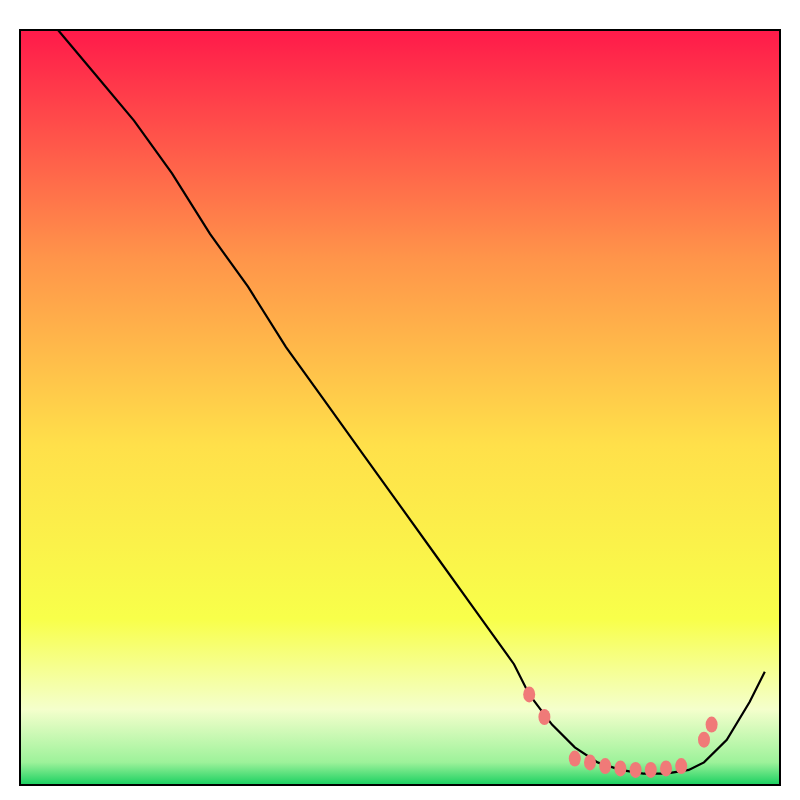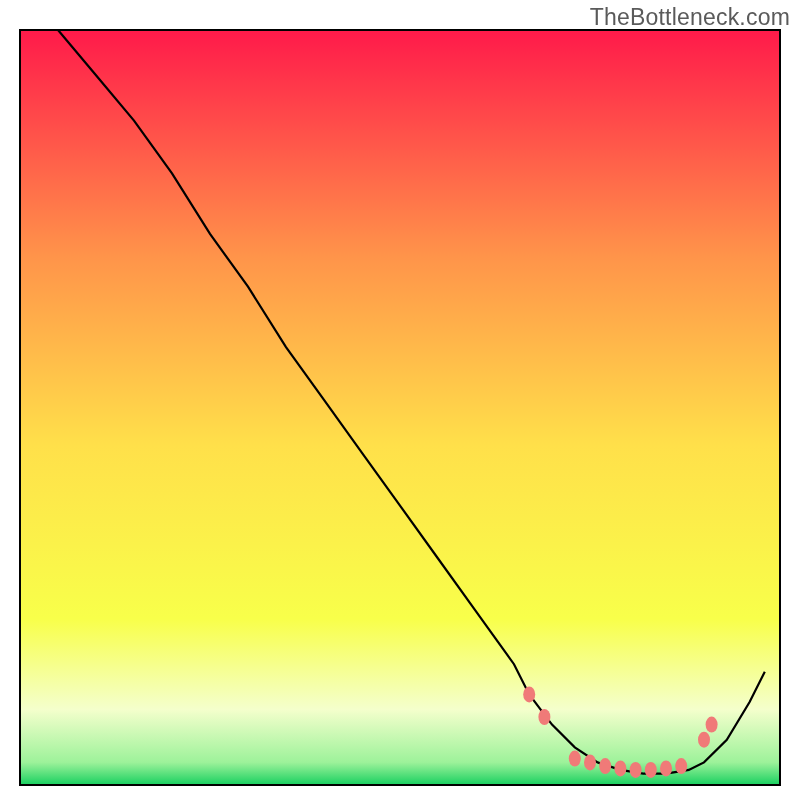--- a/index.html
+++ b/index.html
@@ -27,21 +27,20 @@
     letter-spacing: 0.2px;
   }
   svg {
     display: block;
   }
 </style>
 </head>
 <body>
 
 <div class="chart-container">
-  <div class="watermark">TheBottleneck.com</div>
   <svg id="chart-svg" width="800" height="800" viewBox="0 0 800 800">
     <defs>
       <linearGradient id="bg-grad" x1="0" y1="0" x2="0" y2="1">
         <stop id="g0" offset="0%" stop-color="#ff1a4a"></stop>
         <stop id="g1" offset="30%" stop-color="#ff944a"></stop>
         <stop id="g2" offset="55%" stop-color="#ffe04a"></stop>
         <stop id="g3" offset="78%" stop-color="#f8ff4a"></stop>
         <stop id="g4" offset="90%" stop-color="#f4ffcc"></stop>
         <stop id="g5" offset="97%" stop-color="#9df29a"></stop>
         <stop id="g6" offset="100%" stop-color="#18d060"></stop>

